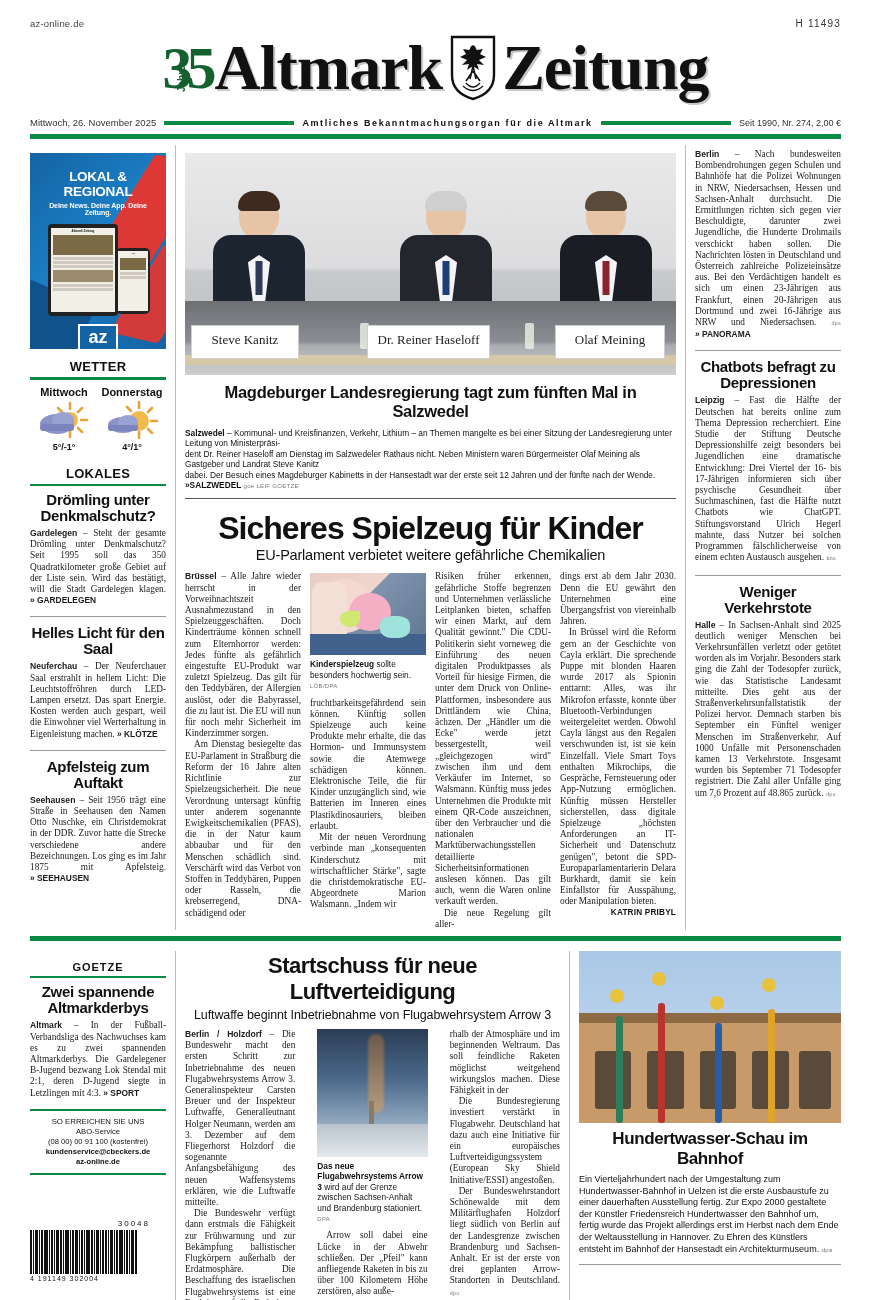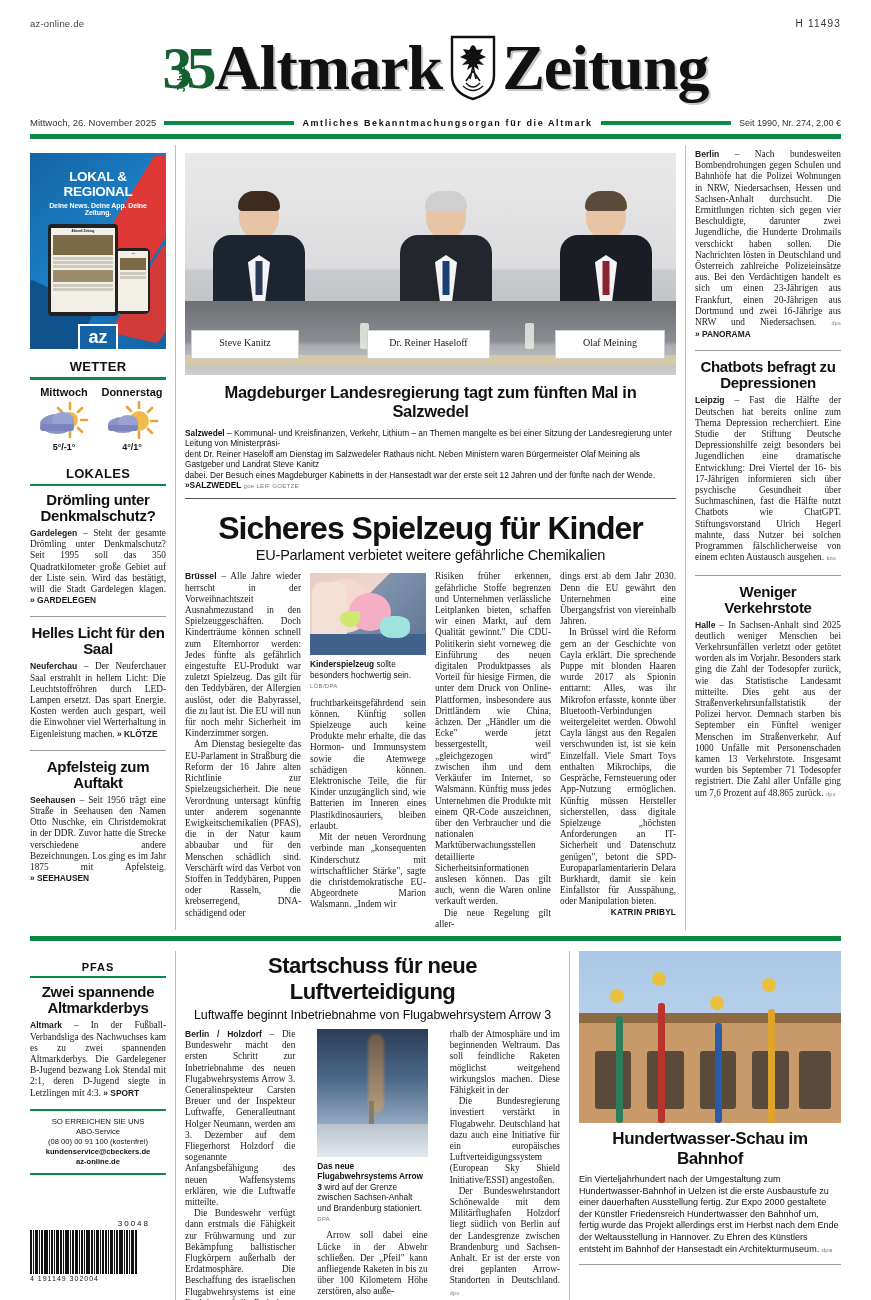--- a/index.html
+++ b/index.html
@@ -110,21 +110,21 @@
   .person { position:absolute; bottom:74px; }
   .head { width:40px; height:46px; border-radius:50% 50% 46% 46%; background:#e8c4a6; margin:0 auto; }
   .hair { position:absolute; top:-2px; left:50%; transform:translateX(-50%);
     width:42px; height:20px; border-radius:22px 22px 6px 6px; }
   .torso { width:92px; height:66px; background:#20242b; border-radius:18px 18px 0 0; margin-top:-4px; }
   .shirt { position:absolute; bottom:0; left:50%; transform:translateX(-50%);
     width:22px; height:46px; background:#f4f4f6; clip-path:polygon(50% 0,100% 16%,78% 100%,22% 100%,0 16%); }
   .tie { position:absolute; bottom:6px; left:50%; transform:translateX(-50%);
     width:7px; height:34px; }
   .nameplate { position:absolute; bottom:16px; background:#fff; border:1px solid #cfcfcf;
-    font-family:"Liberation Serif",serif; font-size:10px; text-align:center; padding:6px 4px 10px;
+    font-family:"Liberation Serif",serif; font-size:13px; text-align:center; padding:6px 4px 10px;
     color:#222; }
   .pm-bottle { position:absolute; bottom:26px; width:9px; height:26px;
     background:rgba(230,235,225,.85); border-radius:2px; }
 
   .cap-head { font-weight:bold; font-size:16.5px; text-align:center; margin:8px 0 7px;
     letter-spacing:-.3px; }
   .cap-cols { display:flex; font-family:"Liberation Sans",sans-serif;
     font-size:8.3px; line-height:10.4px;flex-direction:column; }
   .cap-cols > div { flex:1 1 0; }
   .credit { font-size:6px; color:#777; letter-spacing:.3px; }
@@ -453,21 +453,21 @@
         <div class="body-serif"><b>Halle</b><span> – In Sachsen-Anhalt sind 2025 deutlich weniger Menschen bei Verkehrsunfällen verletzt oder getötet worden als im Vorjahr. Besonders stark ging die Zahl der Todesopfer zurück, wie das Statistische Landesamt mitteilte. Dies geht aus der Straßenverkehrsunfallstatistik der Polizei hervor. Demnach starben bis September ein Fünftel weniger Menschen im Straßenverkehr. Auf 1000 Unfälle mit Personenschaden kamen 13 Verkehrstote. Insgesamt wurden bis September 71 Todesopfer registriert. Die Zahl aller Unfälle ging um 7,6 Prozent auf 48.865 zurück.</span> <span class="credit">dpa</span></div>
       </div>
     </div>
   </div>
 
   <div class="thickbar" style="margin-top:6px"></div>
 
   <div class="bot">
 
     <div class="bot-left">
-      <div class="sechead small">PFAS</div>
+      <div class="sechead small">GOETZE</div>
       <div class="greenrule"></div>
       <div class="teaser">
         <h3>Zwei spannende Altmarkderbys</h3>
         <div class="body-serif"><b>Altmark</b><span> – In der Fußball-Verbandsliga des Nachwuchses kam es zu zwei spannenden Altmarkderbys. Die Gardelegener B-Jugend bezwang Lok Stendal mit 2:1, deren D-Jugend siegte in Letzlingen mit 4:3.</span> <span class="ref">» SPORT</span></div>
       </div>
       <div class="greenthin"></div>
       <div class="contact">
         <div class="t">SO ERREICHEN SIE UNS</div>
         <div>ABO-Service</div>
         <div>(08 00) 00 91 100 (kostenfrei)</div>

